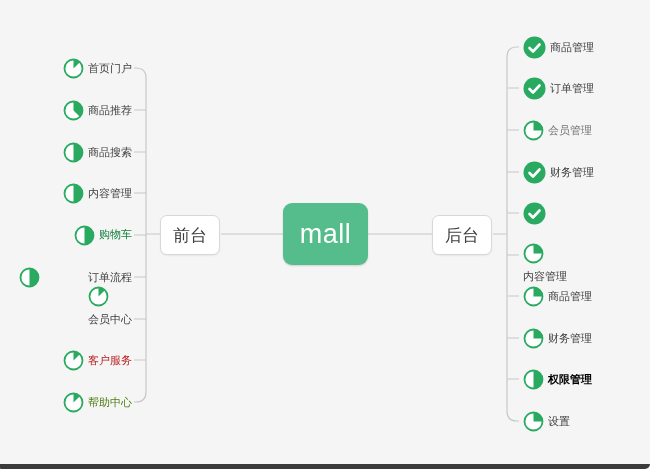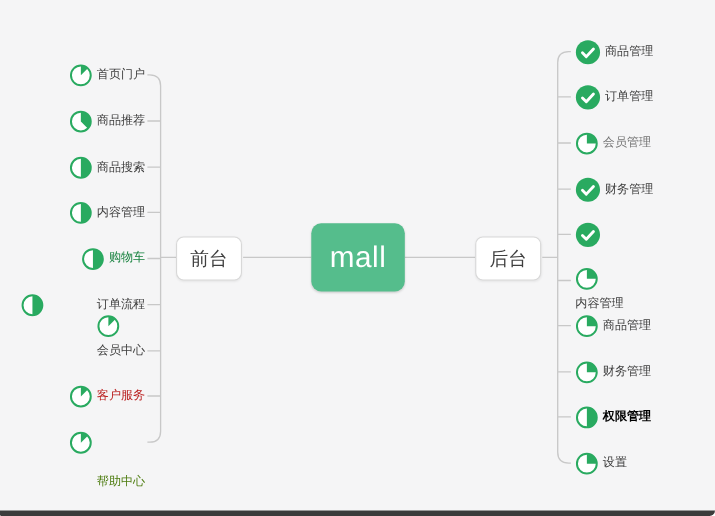--- a/index.html
+++ b/index.html
@@ -135,21 +135,21 @@
         </span>
         <span class="lbl" style="color: #b91c1c;">客户服务</span>
       </div>
       <div class="leaf left-side" style="top: 390px;">
         <span class="ic">
           <svg width="21" height="21" viewBox="0 0 21 21">
             <circle cx="10.5" cy="10.5" r="9" fill="#ffffff" stroke="#29aa60" stroke-width="1.8"></circle>
             <path d="M10.5,10.5 L10.5,1.5 A9,9 0 0 1 16.86,4.14 Z" fill="#29aa60"></path>
           </svg>
         </span>
-        <span class="lbl" style="color: #4d7c0f; margin-top: 36px;">帮助中心</span>
+        <span class="lbl" style="color: #4d7c0f;">帮助中心</span>
       </div>
     </div>
   <div id="right-items">
       <div class="leaf right-side" style="top: 35px;">
         <span class="ic">
           <svg width="23" height="23" viewBox="0 0 23 23">
             <circle cx="11.5" cy="11.5" r="11" fill="#29aa60"></circle>
             <polyline points="6.5,12 10,15.5 16.5,8.5" fill="none" stroke="#ffffff" stroke-width="2.6" stroke-linecap="round" stroke-linejoin="round"></polyline>
           </svg>
         </span>

